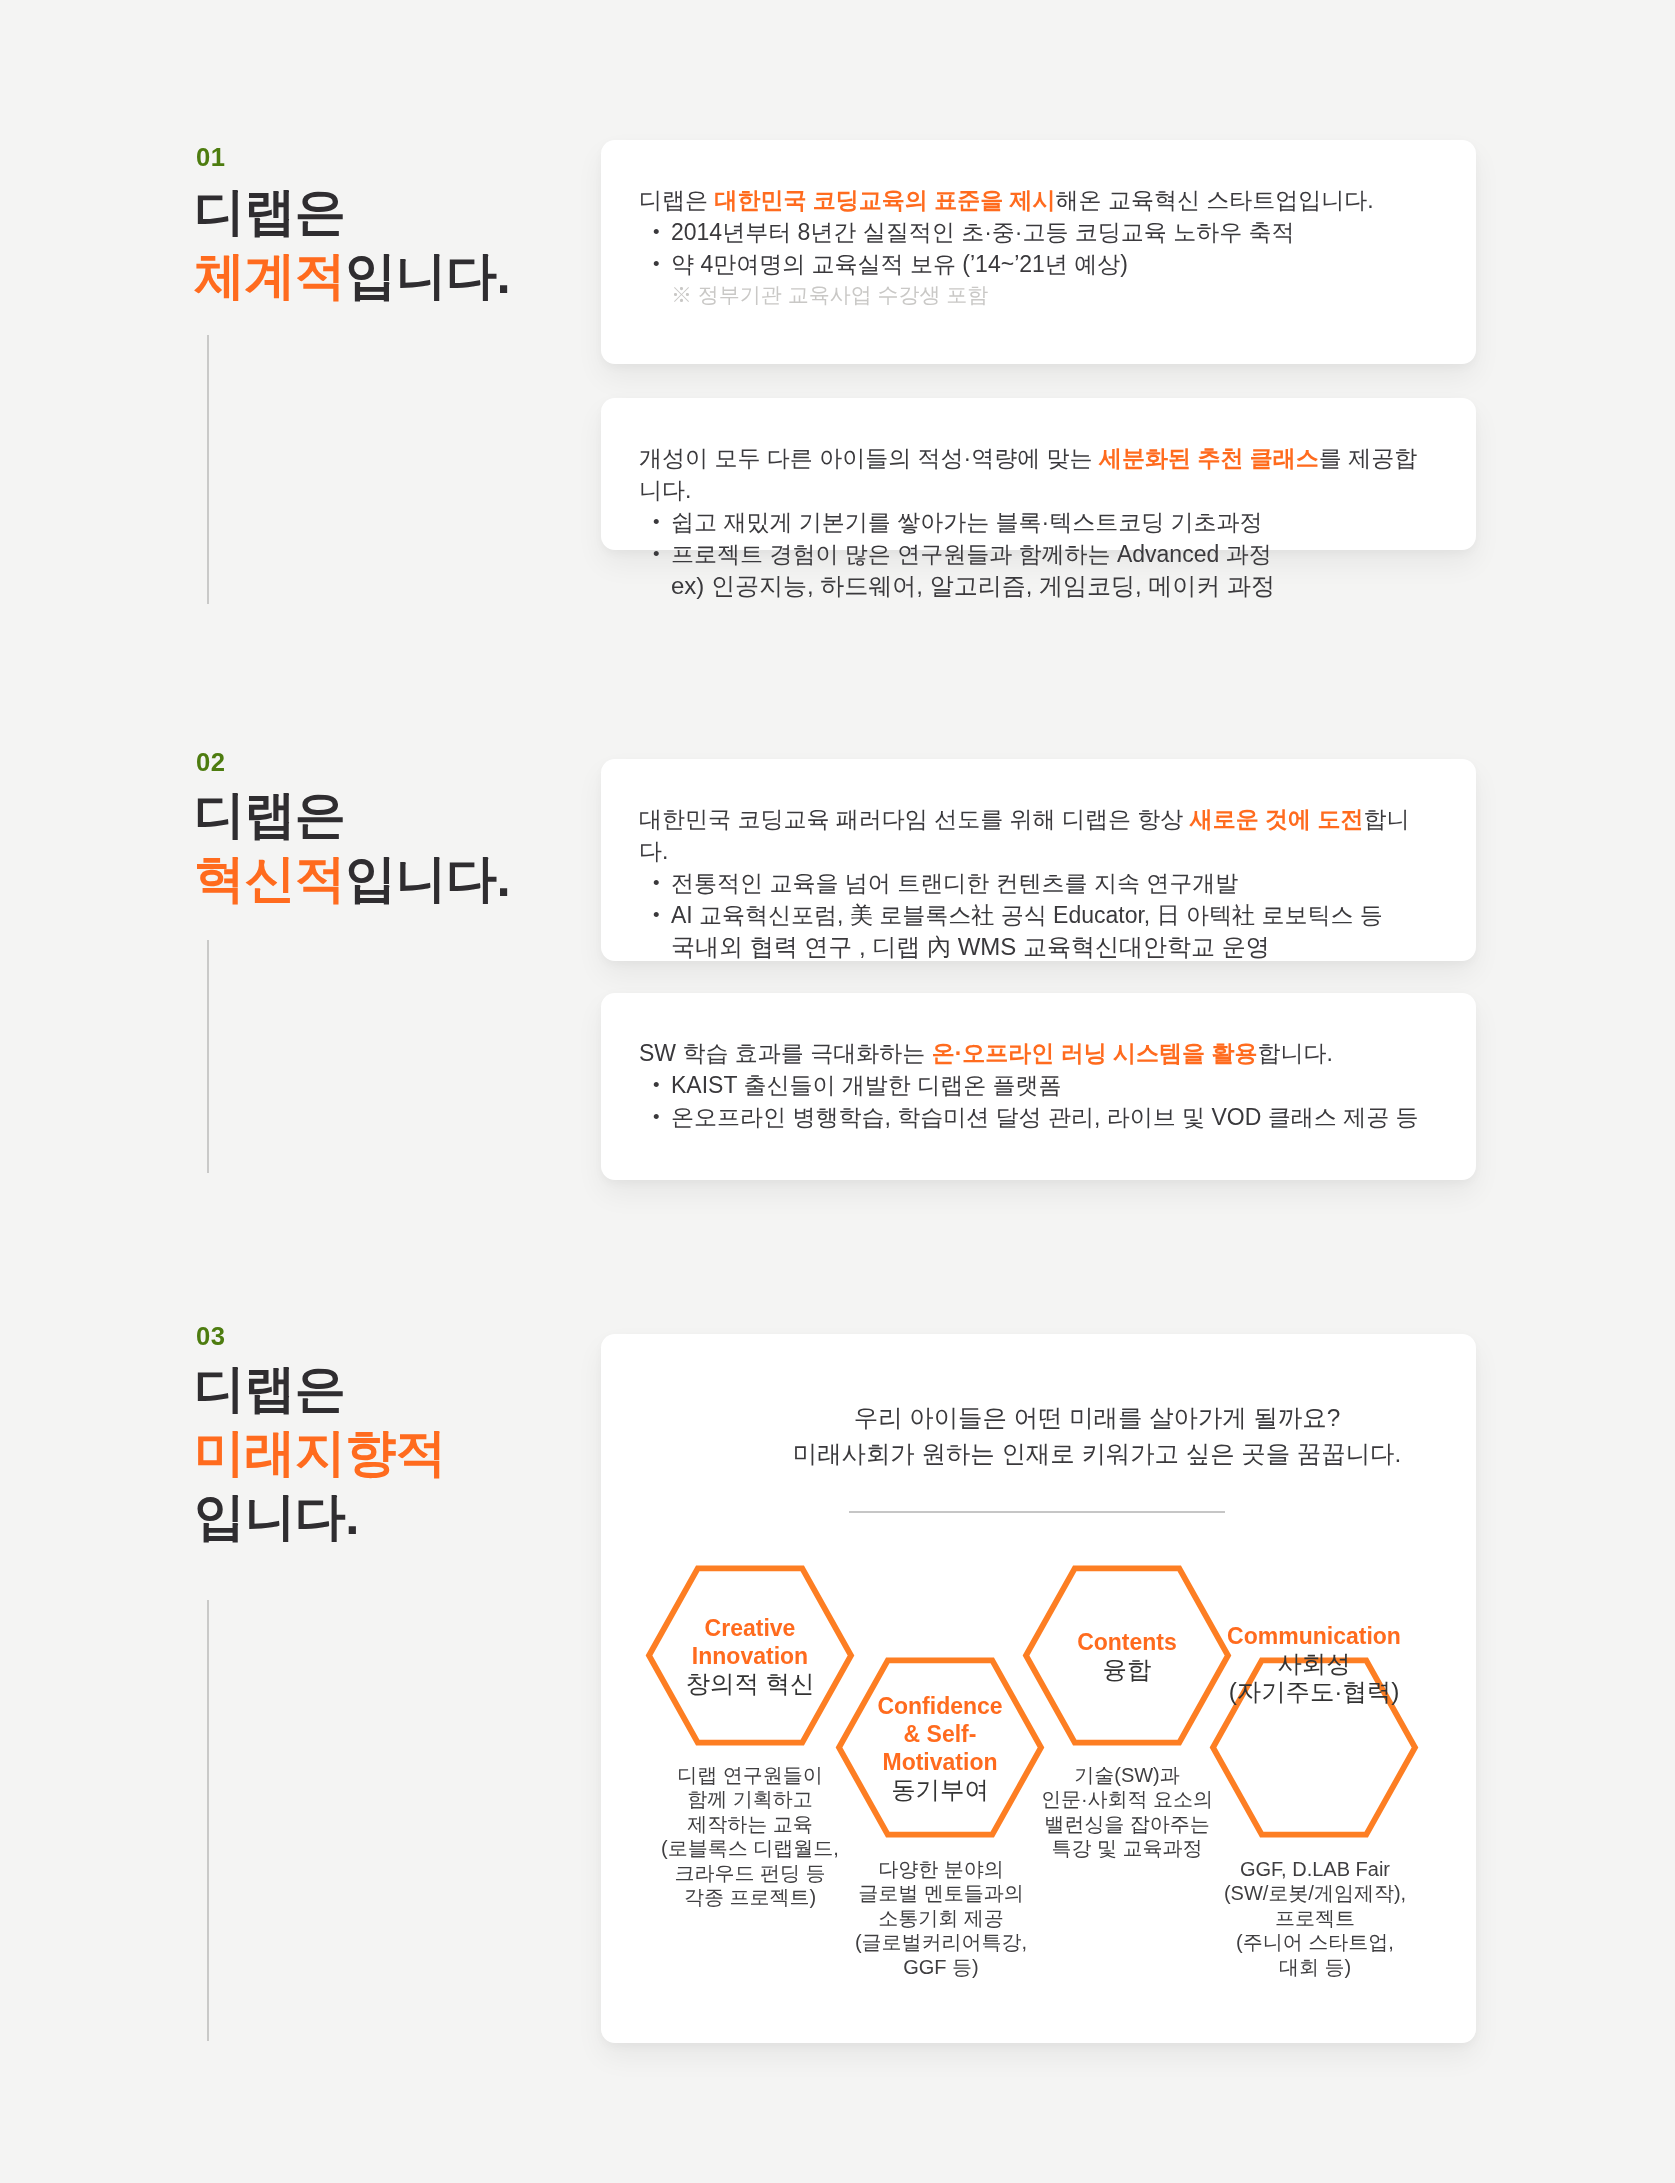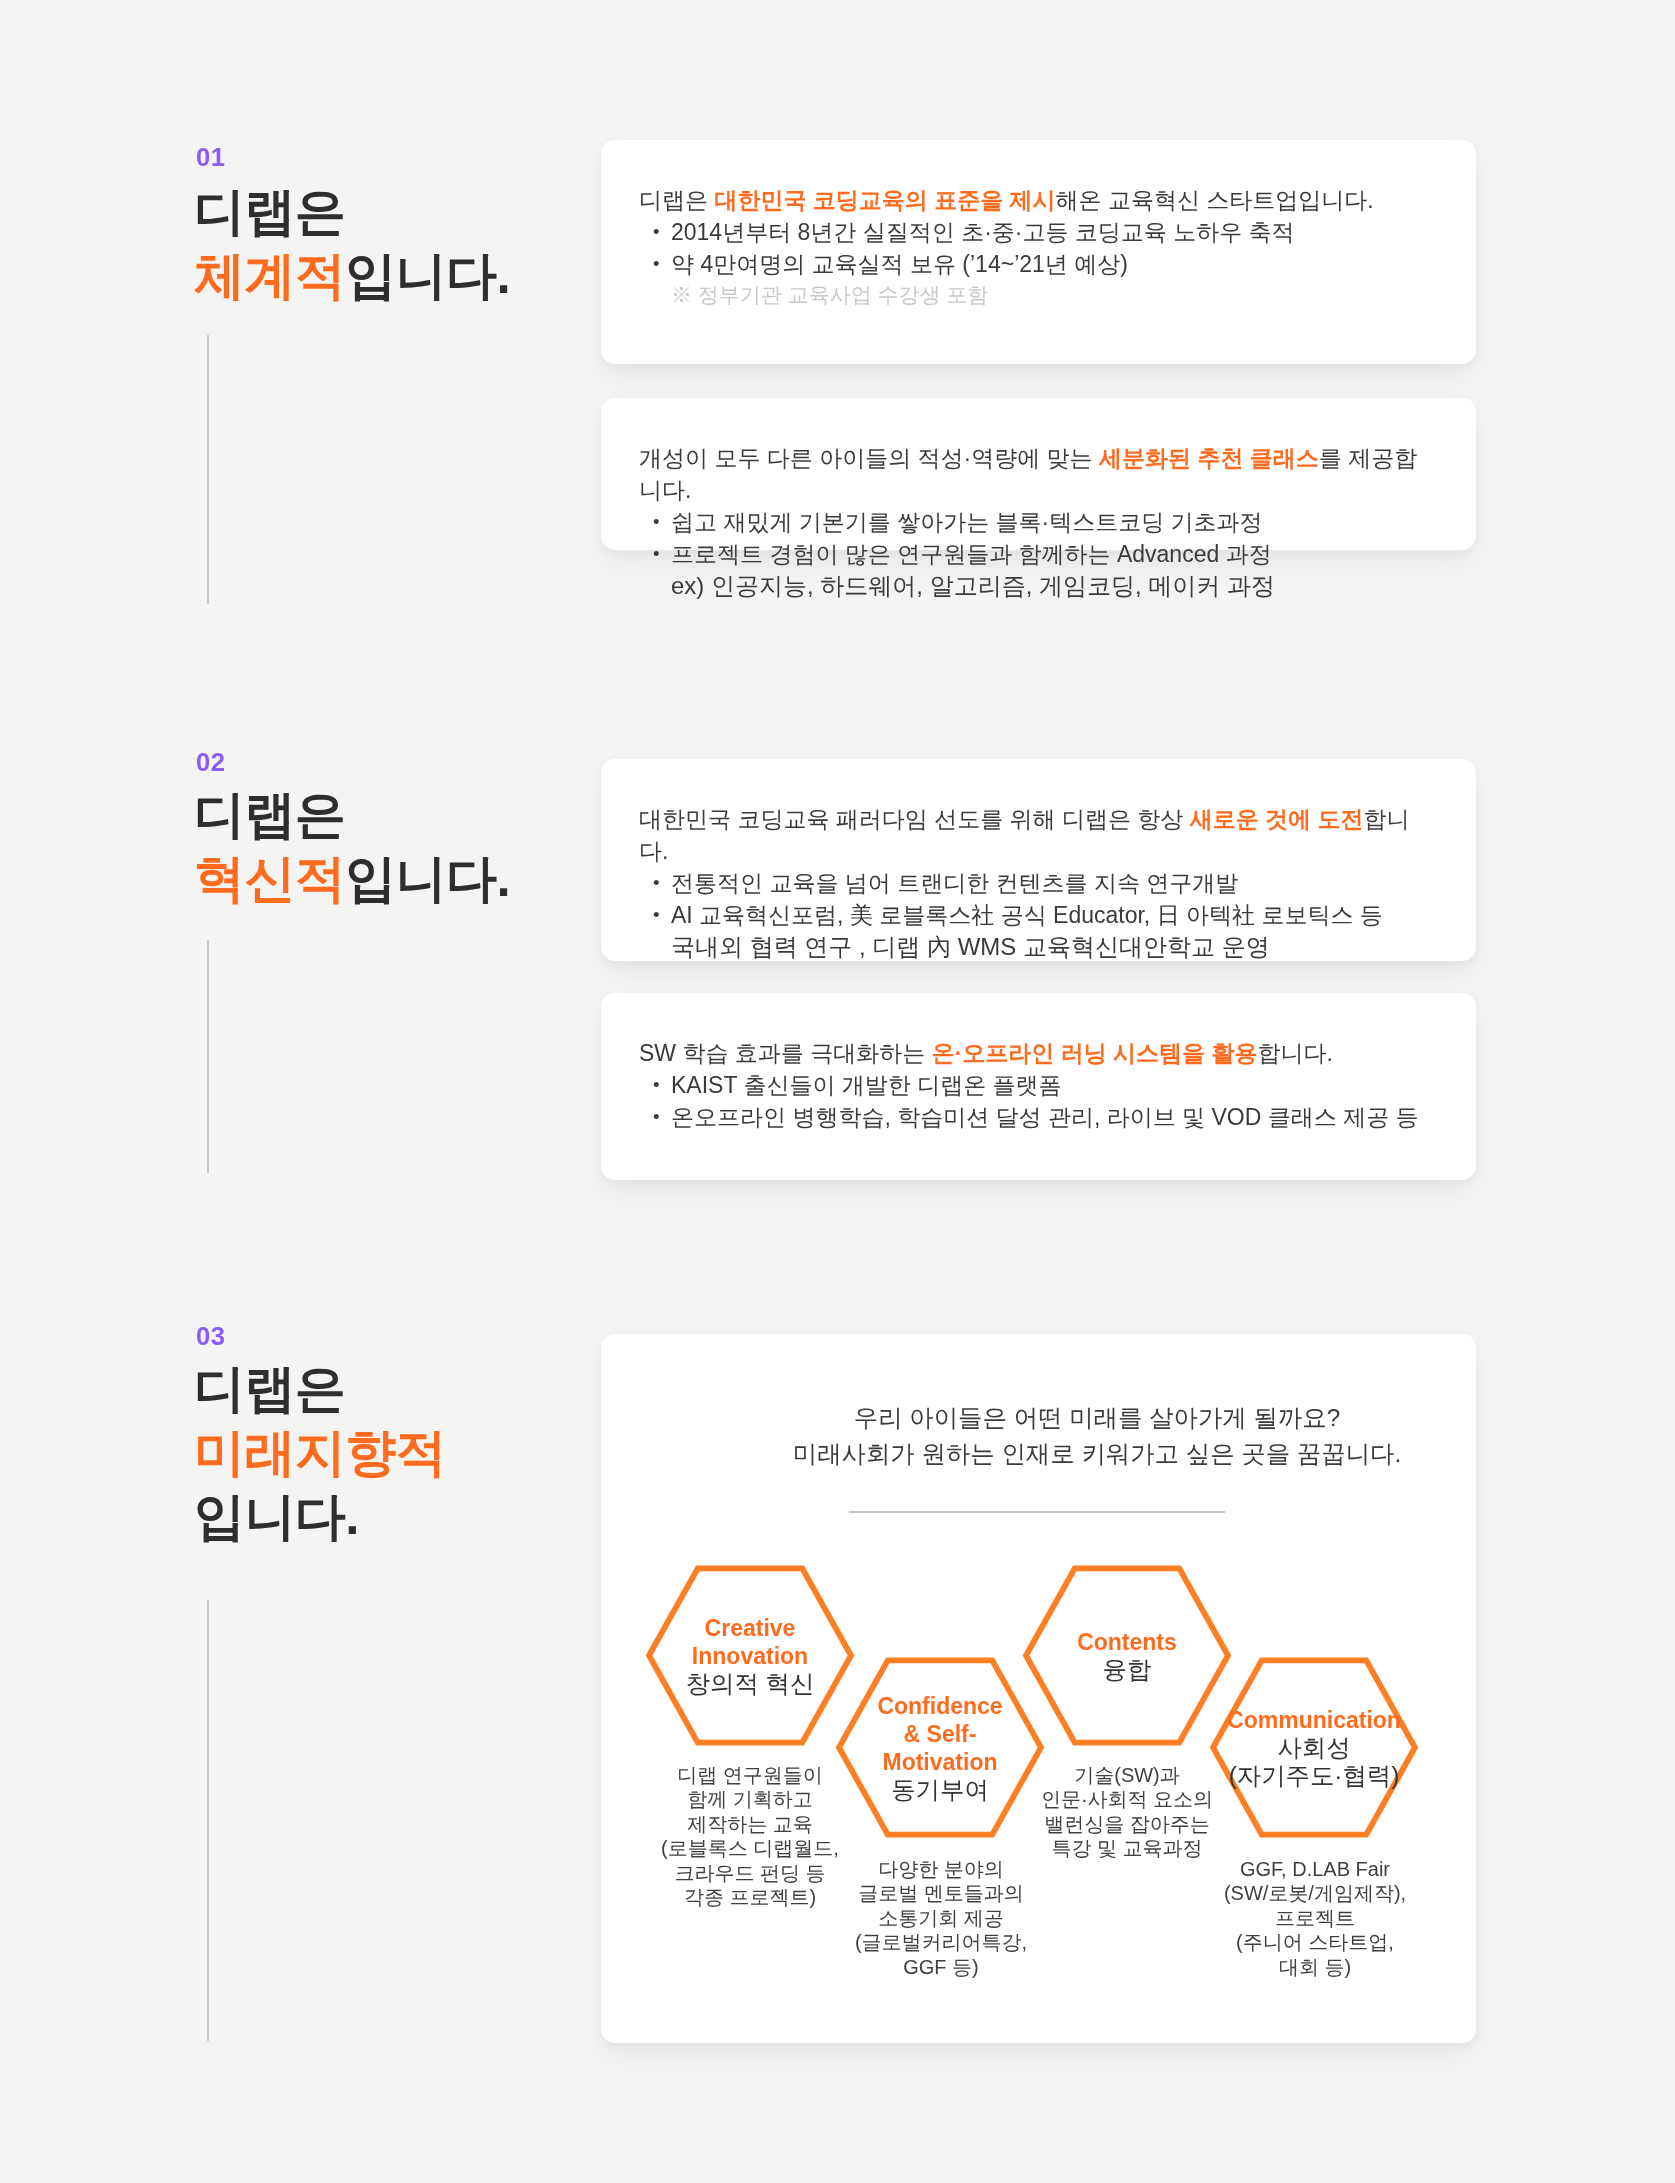--- a/index.html
+++ b/index.html
@@ -1,20 +1,20 @@
 <!DOCTYPE html>
 <html style="font-size:9.3px"><head>
 <meta charset="utf-8">
 <style>
   html,body{margin:0;padding:0;}
   body{background:#f4f4f3;font-family:"Liberation Sans", sans-serif;}
   .page{position:relative;width:1676px;height:2183px;background:#f4f4f3;overflow:hidden;}
 
   
-  .sec-num{position:absolute;left:196px;font-size:25.6px;font-weight:700;color:#8b5cf6;line-height:35px;letter-spacing:0.6px;}
+  .sec-num{position:absolute;left:196px;font-size:25.6px;font-weight:700;color:#4d7c0f;line-height:35px;letter-spacing:0.6px;}
   .sec-heading{position:absolute;left:194px;font-size:51px;font-weight:800;color:#2f2d30;line-height:64px;letter-spacing:-0.6px;}
   .sec-heading .hl{color:#ff6b1e;}
   .vline{position:absolute;left:207px;width:1.7px;background:#c9c9c8;}
 
   
   .card{position:absolute;left:601px;width:875px;background:#ffffff;border-radius:14px;
         box-shadow:0 14px 29px rgba(0,0,0,0.055), 0 3.5px 8.1px rgba(0,0,0,0.03);
         box-sizing:border-box;padding:44px 41px 0 38px;}
   .card-title{font-size:23px;line-height:32px;color:#3a393c;}
   .card-title .hl{color:#ff6b1e;font-weight:700;}
@@ -186,21 +186,21 @@
   <div class="hex-desc" style="left:993px;top:1763px;">
       <div>기술(SW)과</div>
       <div>인문·사회적 요소의</div>
       <div>밸런싱을 잡아주는</div>
       <div>특강 및 교육과정</div>
     </div>
 
   <svg class="hex" style="left:1213px;top:1660px;" viewBox="0 0 348 300">
     <polygon points="0,150 84,0 264,0 348,150 264,300 84,300"></polygon>
   </svg>
-  <div class="hex-label" style="left:1213px;top:1706px;">
+  <div class="hex-label" style="left:1213px;top:1622px;">
     <div class="hex-en">
         <div>Communication</div>
       </div>
     <div class="hex-kr">
         <div>사회성</div>
         <div>(자기주도·협력)</div>
       </div>
   </div>
   <div class="hex-desc" style="left:1181px;top:1857px;">
       <div>GGF, D.LAB Fair</div>

